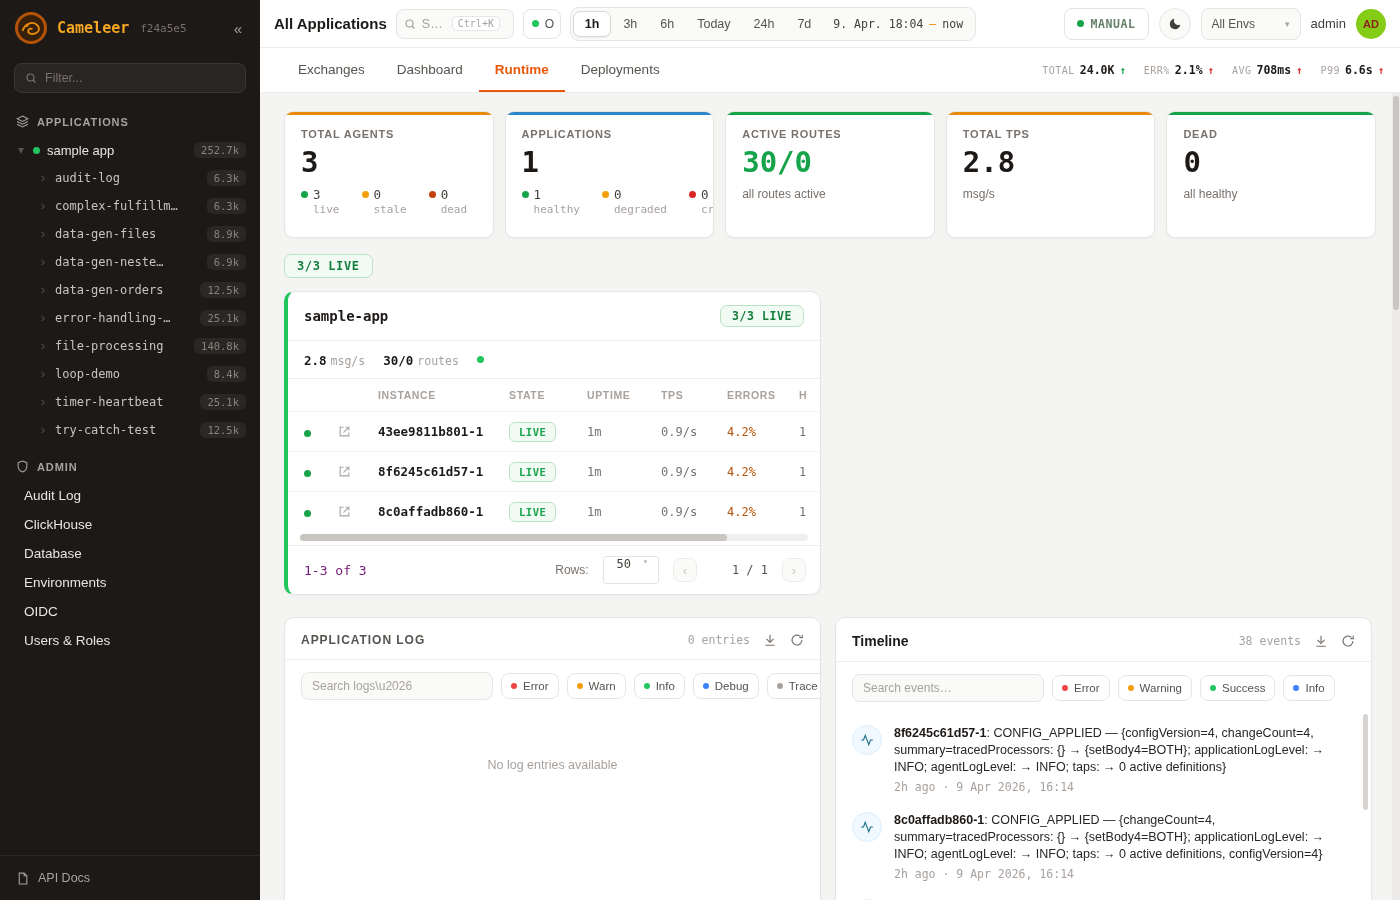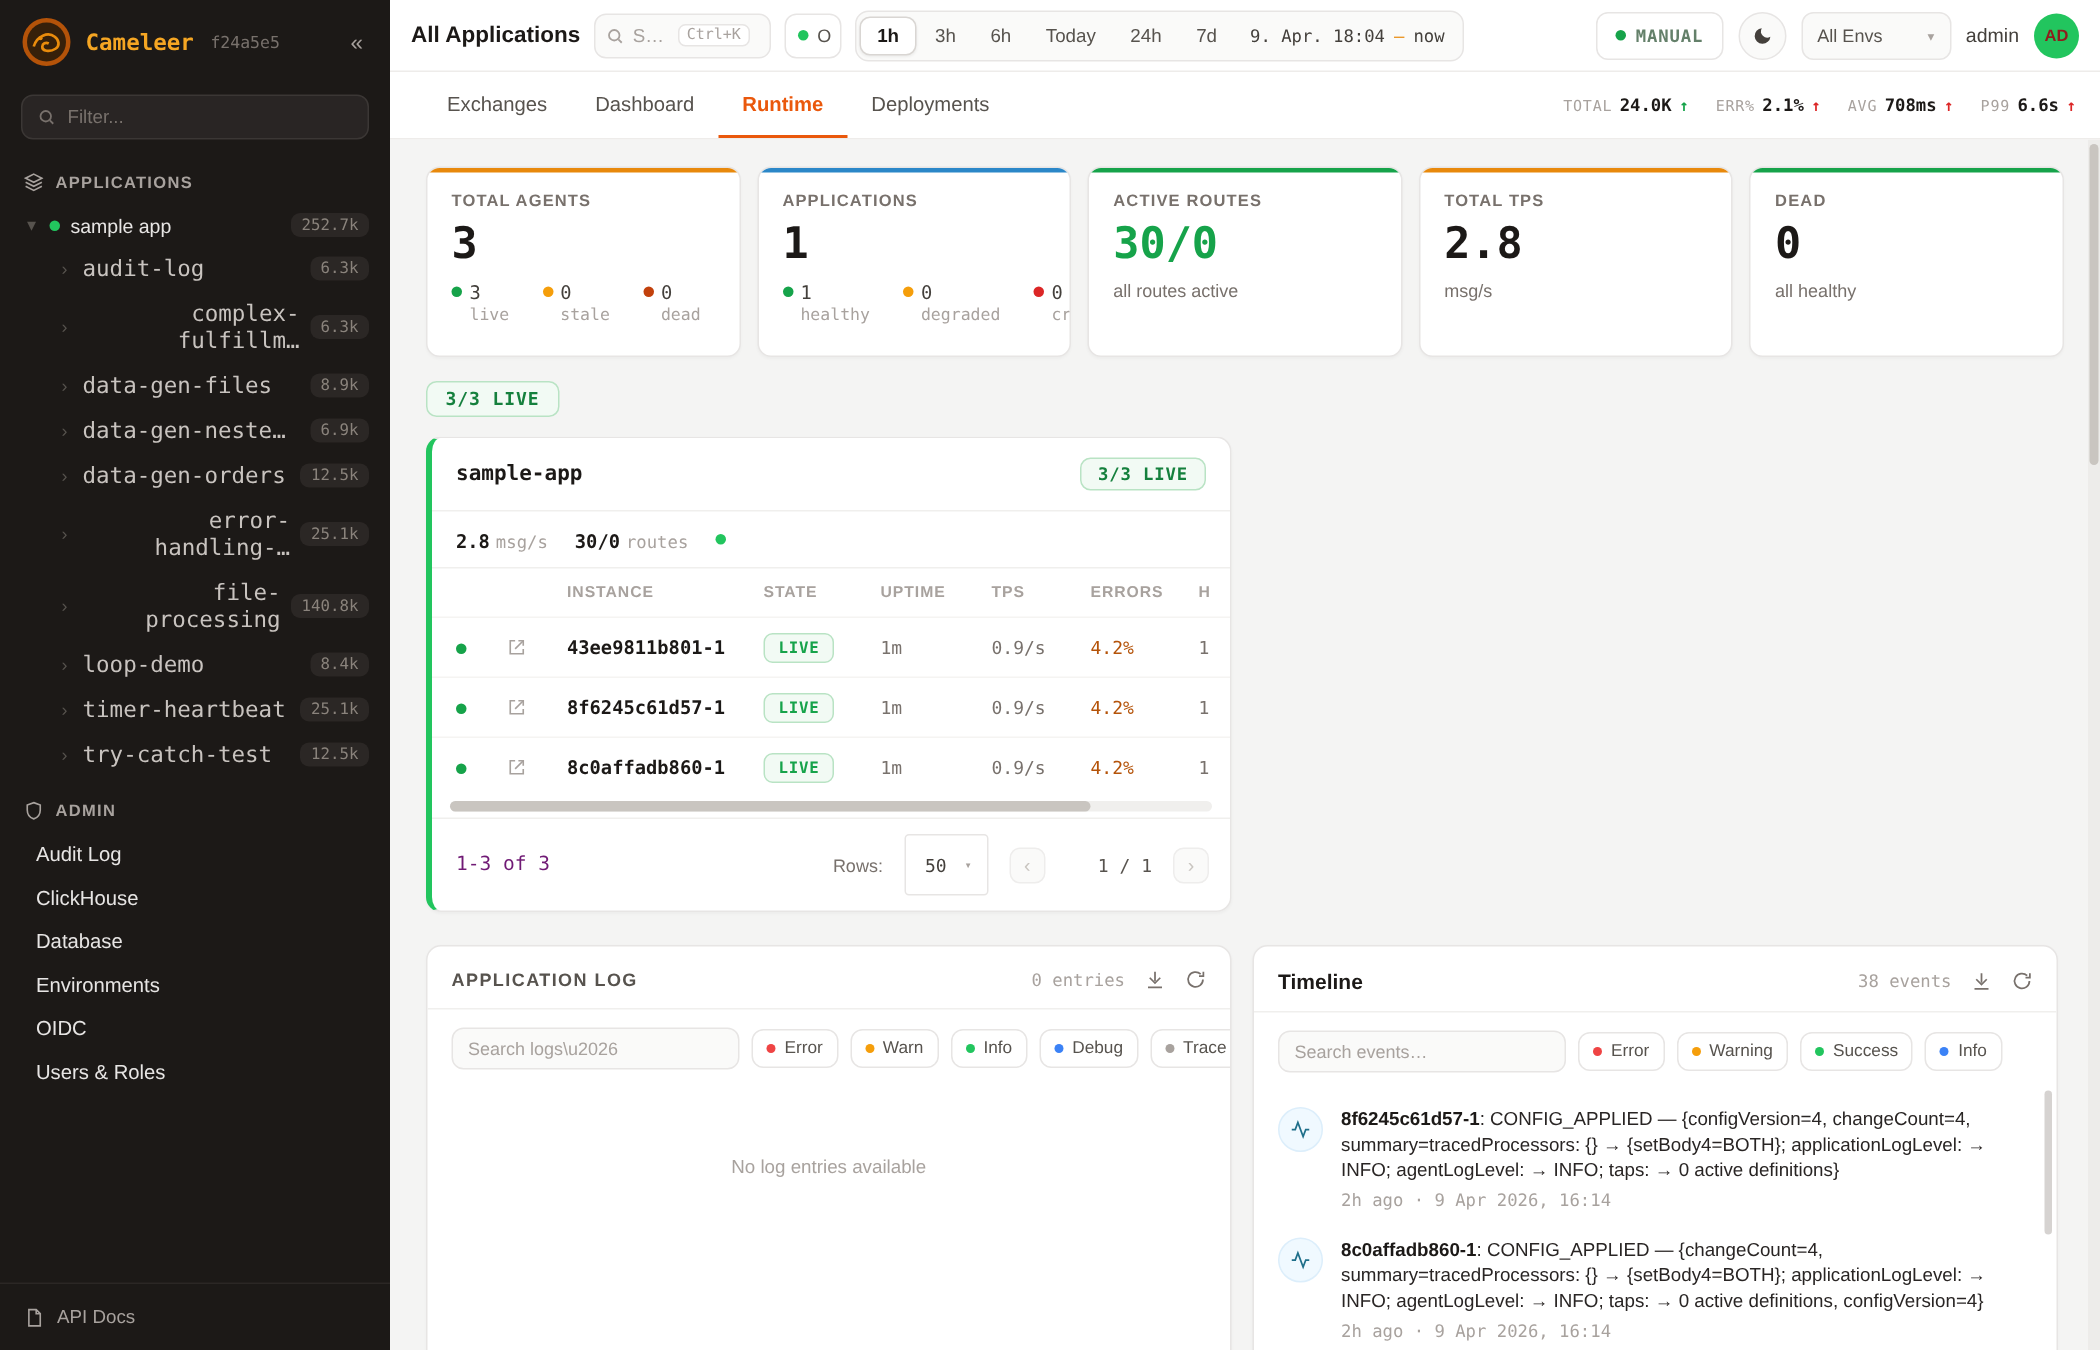--- a/index.html
+++ b/index.html
@@ -13,21 +13,21 @@
   .logo-circle { width:34px; height:34px; flex:none; }
   .logo-name { color:#f5a623; font-family:"DejaVu Sans Mono", monospace; font-weight:bold; font-size:15px; }
   .logo-ver { color:#78716c; font-family:"DejaVu Sans Mono", monospace; font-size:11px; margin-left:2px; }
   .collapse { margin-left:auto; color:#a8a29e; font-size:15px; cursor:pointer; padding:2px 6px; }
   .filter-wrap { margin:8px 14px 6px; background:#292524; border:1px solid #3b3735; border-radius:8px; height:30px; display:flex; align-items:center; gap:8px; padding:0 10px; color:#78716c; }
   .filter-wrap input { background:transparent; border:none; outline:none; color:#d6d3d1; font-size:12.5px; width:100%; }
   .filter-wrap input::placeholder { color:#78716c; }
   .side-sec { display:flex; align-items:center; gap:8px; padding:16px 16px 8px; color:#a8a29e; font-size:11px; font-weight:bold; letter-spacing:.08em; }
   .tree-parent { display:flex; align-items:center; gap:7px; padding:6px 14px 6px 16px; font-size:13px; color:#e7e5e4; cursor:pointer; }
   .tree-item { display:flex; align-items:center; gap:7px; padding:6px 14px 6px 38px; cursor:pointer; }
-  .tree-item .tname { font-family:"DejaVu Sans Mono", monospace; font-size:15px; color:#c8c3bf;text-align:right; }
+  .tree-item .tname { font-family:"DejaVu Sans Mono", monospace; font-size:12px; color:#c8c3bf;text-align:right; }
   .chev { color:#57534e; font-size:12px; width:10px; text-align:center; flex:none; }
   .badge { margin-left:auto; background:#2b2725; color:#8a837c; font-family:"DejaVu Sans Mono", monospace; font-size:10.5px; padding:2px 7px; border-radius:6px; }
   .admin-item { padding:7px 16px 7px 24px; font-size:13.5px; color:#e7e5e4; cursor:pointer; }
   .api-docs { margin-top:auto; border-top:1px solid #2b2725; display:flex; align-items:center; gap:9px; padding:15px 16px; color:#a8a29e; font-size:12.5px; cursor:pointer; }
   .dot { width:7px; height:7px; border-radius:50%; display:inline-block; flex:none; }
 
   
   .main { flex:1; display:flex; flex-direction:column; min-width:0; }
   .topbar { height:48px; flex:none; background:#fff; border-bottom:1px solid #eeecea; display:flex; align-items:center; gap:9px; padding:0 14px; }
   .page-title { font-size:15px; font-weight:bold; white-space:nowrap; }
@@ -39,21 +39,21 @@
   .time-group { height:34px; border:1px solid #e7e5e4; background:#fafaf9; border-radius:9px; display:flex; align-items:center; padding:2px; gap:1px; flex:none; }
   .time-btn { padding:5px 11px; font-size:12.5px; color:#57534e; border-radius:7px; cursor:pointer; white-space:nowrap; }
   .time-btn.active { background:#fff; border:1px solid #d9d6d3; box-shadow:0 1px 2px rgba(0,0,0,.06); font-weight:bold; color:#1c1917; }
   .time-date { font-family:"DejaVu Sans Mono", monospace; font-size:11.5px; color:#44403c; padding:0 10px; white-space:nowrap; display:flex; gap:6px; align-items:center; }
   .right-cluster { margin-left:auto; display:flex; align-items:center; gap:10px; }
   .manual-chip { height:32px; border:1px solid #e7e5e4; border-radius:8px; background:#fff; display:flex; align-items:center; gap:7px; padding:0 12px; font-family:"DejaVu Sans Mono", monospace; font-size:11.5px; font-weight:bold; letter-spacing:.05em; }
   .icon-btn { width:32px; height:32px; border:1px solid #e7e5e4; border-radius:50%; background:#fafaf9; display:flex; align-items:center; justify-content:center; cursor:pointer; }
   .select { height:32px; border:1px solid #e7e5e4; border-radius:8px; background:#fafaf9; display:flex; align-items:center; gap:8px; padding:0 10px; font-size:12px; color:#57534e; cursor:pointer; }
   .select .caret { color:#a8a29e; font-size:9px; }
   .user-name { font-size:13px; color:#44403c; }
-  .avatar { width:30px; height:30px; border-radius:50%; background:#22c55e; color:#8f1d1d; font-size:11px; font-weight:bold; display:flex; align-items:center; justify-content:center; }
+  .avatar { width:30px; height:30px; border-radius:50%; background:#84cc16; color:#8f1d1d; font-size:11px; font-weight:bold; display:flex; align-items:center; justify-content:center; }
 
   .tabbar { height:45px; flex:none; background:#fff; border-bottom:1px solid #eeecea; display:flex; align-items:stretch; padding:0 16px 0 22px; }
   .tab { padding:0 16px; display:flex; align-items:center; font-size:13.5px; color:#57534e; border-bottom:2px solid transparent; cursor:pointer; }
   .tab.active { color:#ea580c; border-bottom-color:#ea580c; font-weight:bold; }
   .tab-stats { margin-left:auto; display:flex; align-items:center; gap:18px; }
   .tstat { display:flex; align-items:baseline; gap:5px; font-family:"DejaVu Sans Mono", monospace;justify-content:flex-end; }
   .tstat .lbl { font-size:10px; color:#a8a29e; letter-spacing:.05em; }
   .tstat .val { font-size:11.5px; font-weight:bold; color:#1c1917; }
   .tstat .arr { font-size:10.5px; font-weight:bold; }
 
@@ -89,21 +89,21 @@
   .c-mono { font-family:"DejaVu Sans Mono", monospace; font-size:12px; color:#78716c; }
   .c-err { font-family:"DejaVu Sans Mono", monospace; font-size:12px; color:#b45309; }
   .c-link { color:#a8a29e; display:flex; }
   .live-badge { display:inline-block; border:1px solid #b9e3c4; background:#f2faf4; color:#16a34a; font-family:"DejaVu Sans Mono", monospace; font-size:10.5px; font-weight:bold; letter-spacing:.05em; padding:3px 9px; border-radius:6px; }
   .hscroll { height:7px; margin:3px 12px 4px; background:#f0efed; border-radius:4px; position:relative; }
   .hscroll .thumb { position:absolute; left:0; top:0; height:7px; width:84%; background:#c9c5c0; border-radius:4px; }
   .ac-foot { display:flex; align-items:center; border-top:1px solid #f0efed; padding:10px 14px 10px 16px; gap:9px; }
   .range { font-family:"DejaVu Sans Mono", monospace; font-size:13px; color:#701a75;text-align:center; }
   .foot-right { margin-left:auto; display:flex; align-items:center; gap:14px; }
   .rows-lbl { font-size:12px; color:#78716c; }
-  .mini-select { height:41px; border:1px solid #e7e5e4; border-radius:3px; background:#fff; display:flex; align-items:center; gap:12px; padding:0 10px 0 13px; font-family:"DejaVu Sans Mono", monospace; font-size:12px; color:#44403c; cursor:pointer; }
+  .mini-select { height:28px; border:1px solid #e7e5e4; border-radius:3px; background:#fff; display:flex; align-items:flex-start; gap:12px; padding:0 10px 0 13px; font-family:"DejaVu Sans Mono", monospace; font-size:12px; color:#44403c; cursor:pointer; }
   .pg-btn { width:24px; height:24px; border:1px solid #eeedec; background:#fafaf9; border-radius:7px; color:#c9c5c0; display:flex; align-items:center; justify-content:center; font-size:13px; cursor:pointer; }
   .pg-info { font-family:"DejaVu Sans Mono", monospace; font-size:12px; color:#57534e;margin-left:21px; }
 
   
   .panels { margin-top:22px; display:flex; gap:14px; }
   .panel { width:537px; flex:none; height:340px; background:#fff; border:1px solid #e7e5e4; border-radius:10px; box-shadow:0 1px 2px rgba(0,0,0,.03); position:relative; overflow:hidden; }
   .p-head { display:flex; align-items:center; padding:15px 16px 12px; border-bottom:1px solid #f0efed; }
   .p-title-caps { font-size:12px; font-weight:bold; color:#57534e; letter-spacing:.08em; }
   .p-title { font-size:14px; font-weight:bold; color:#1c1917; }
   .p-right { margin-left:auto; display:flex; align-items:center; gap:13px; color:#78716c; }

